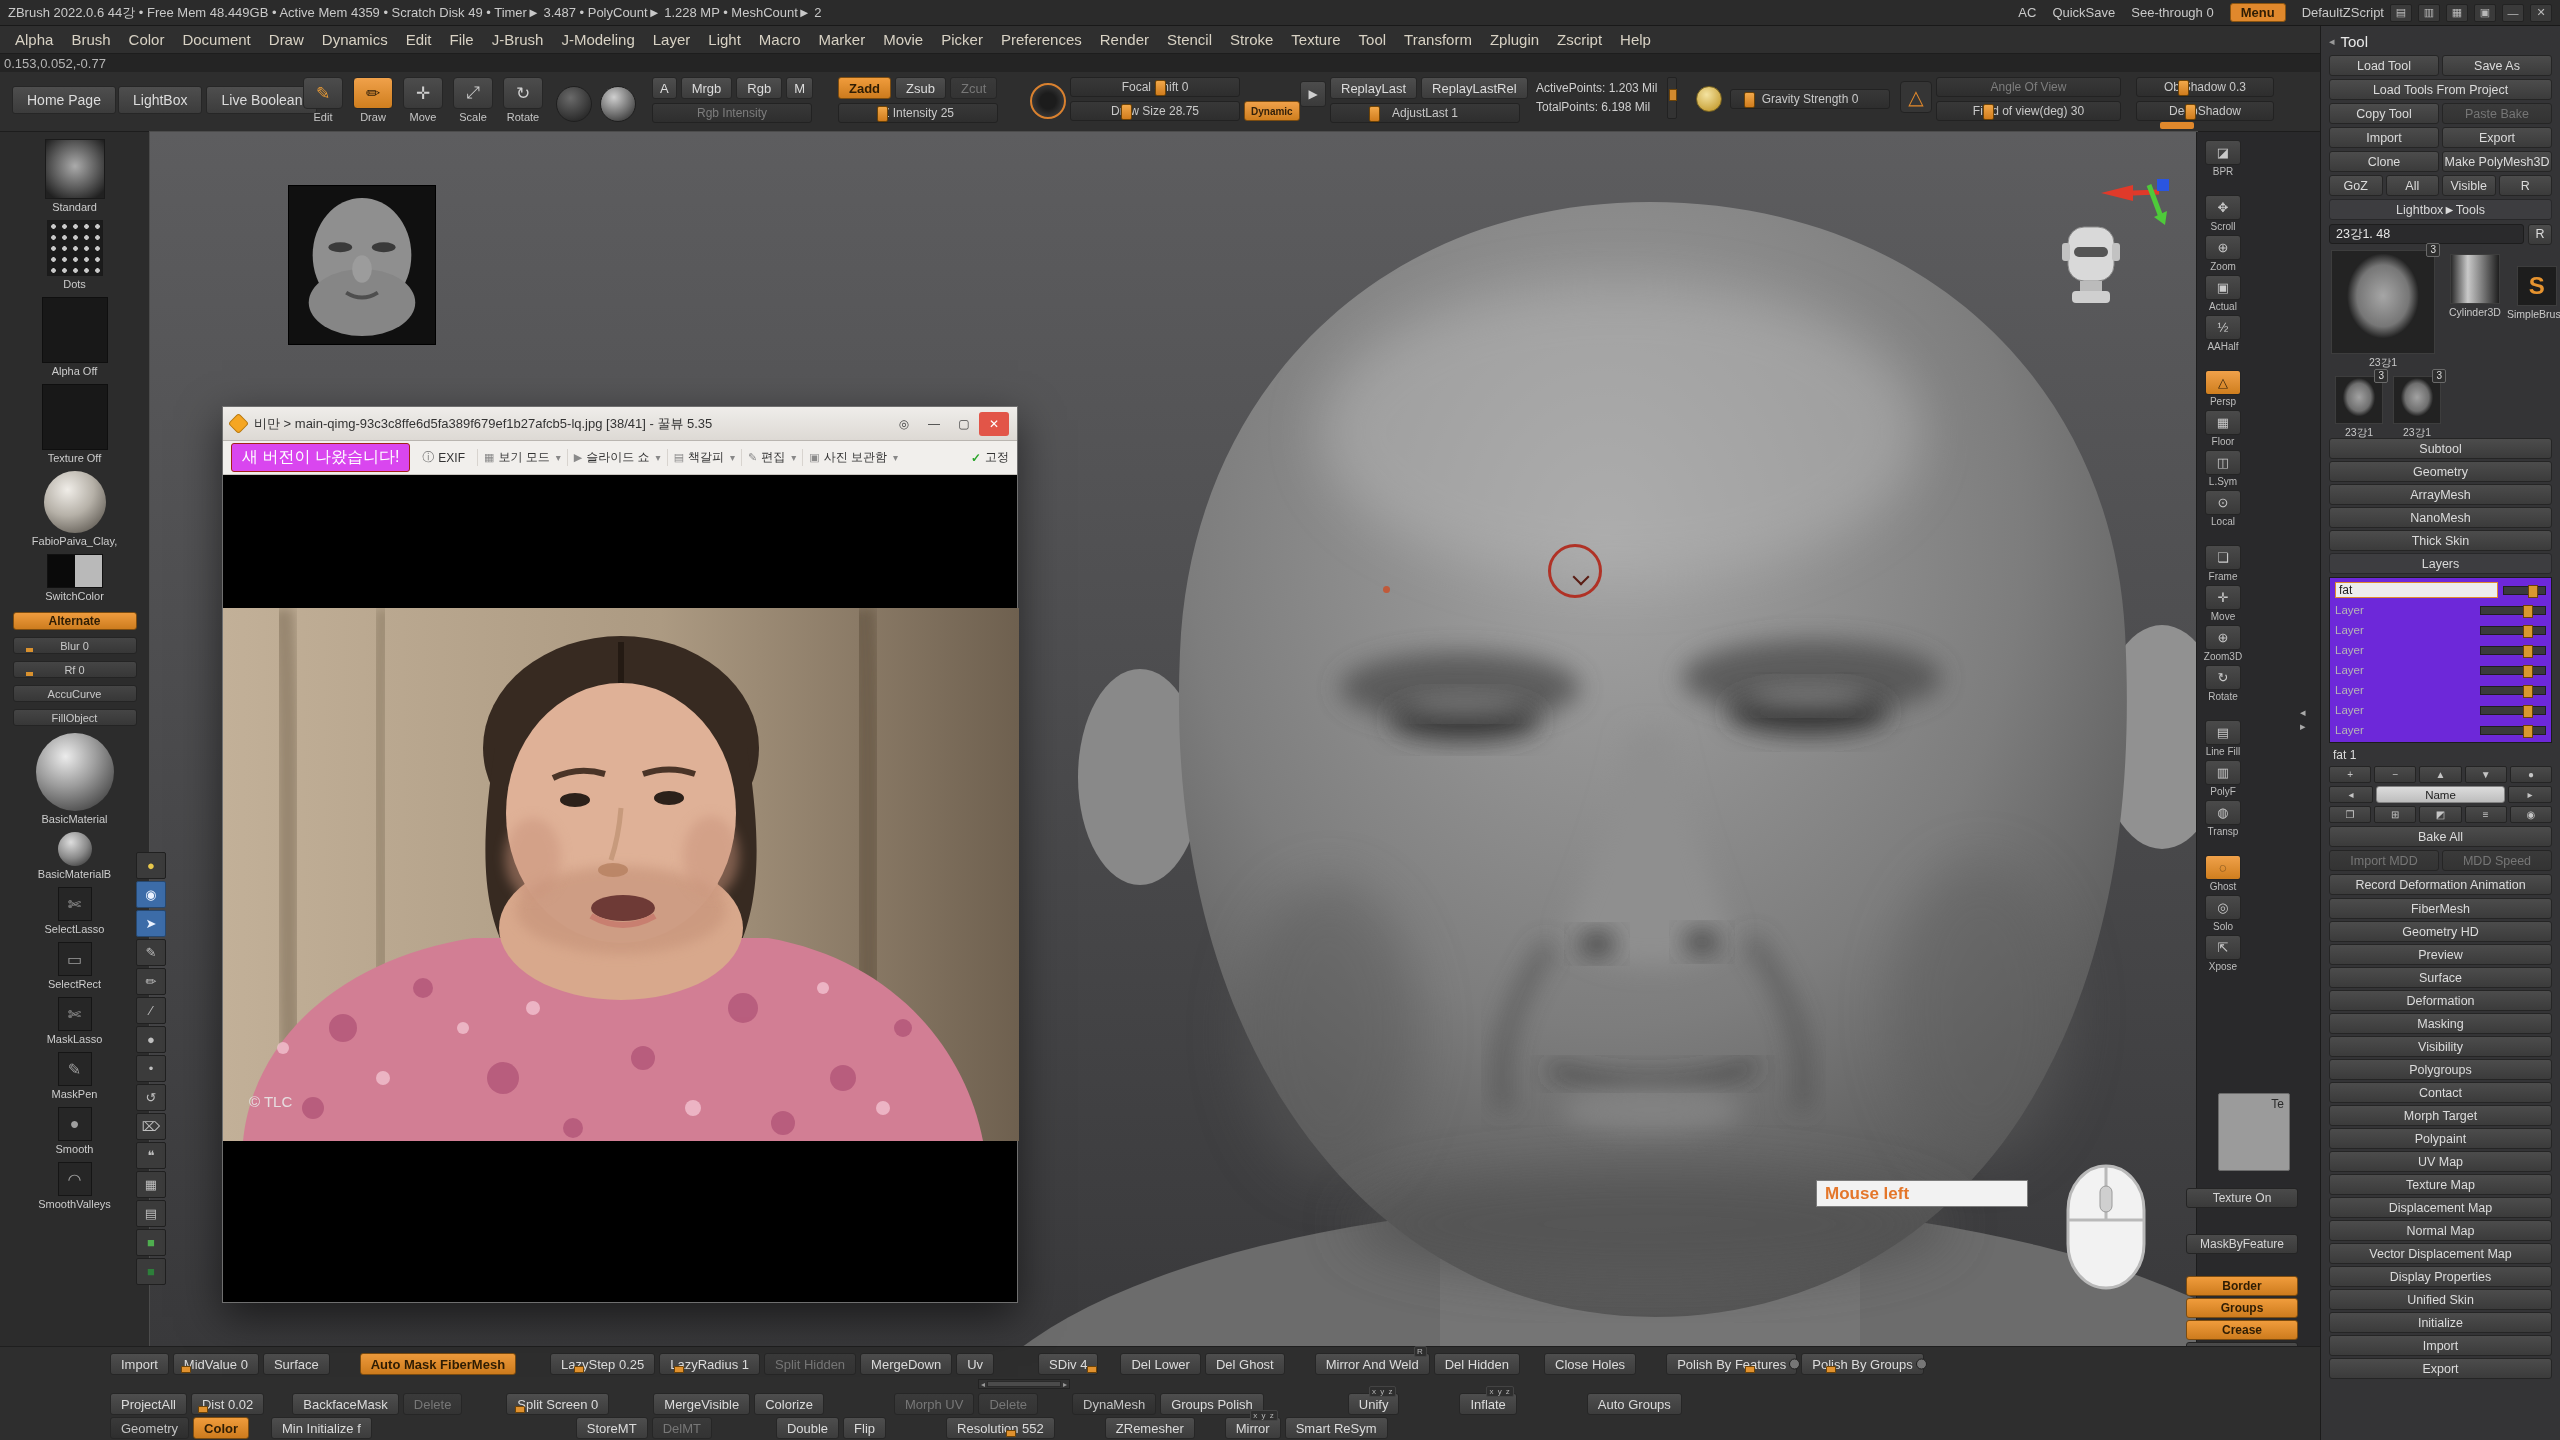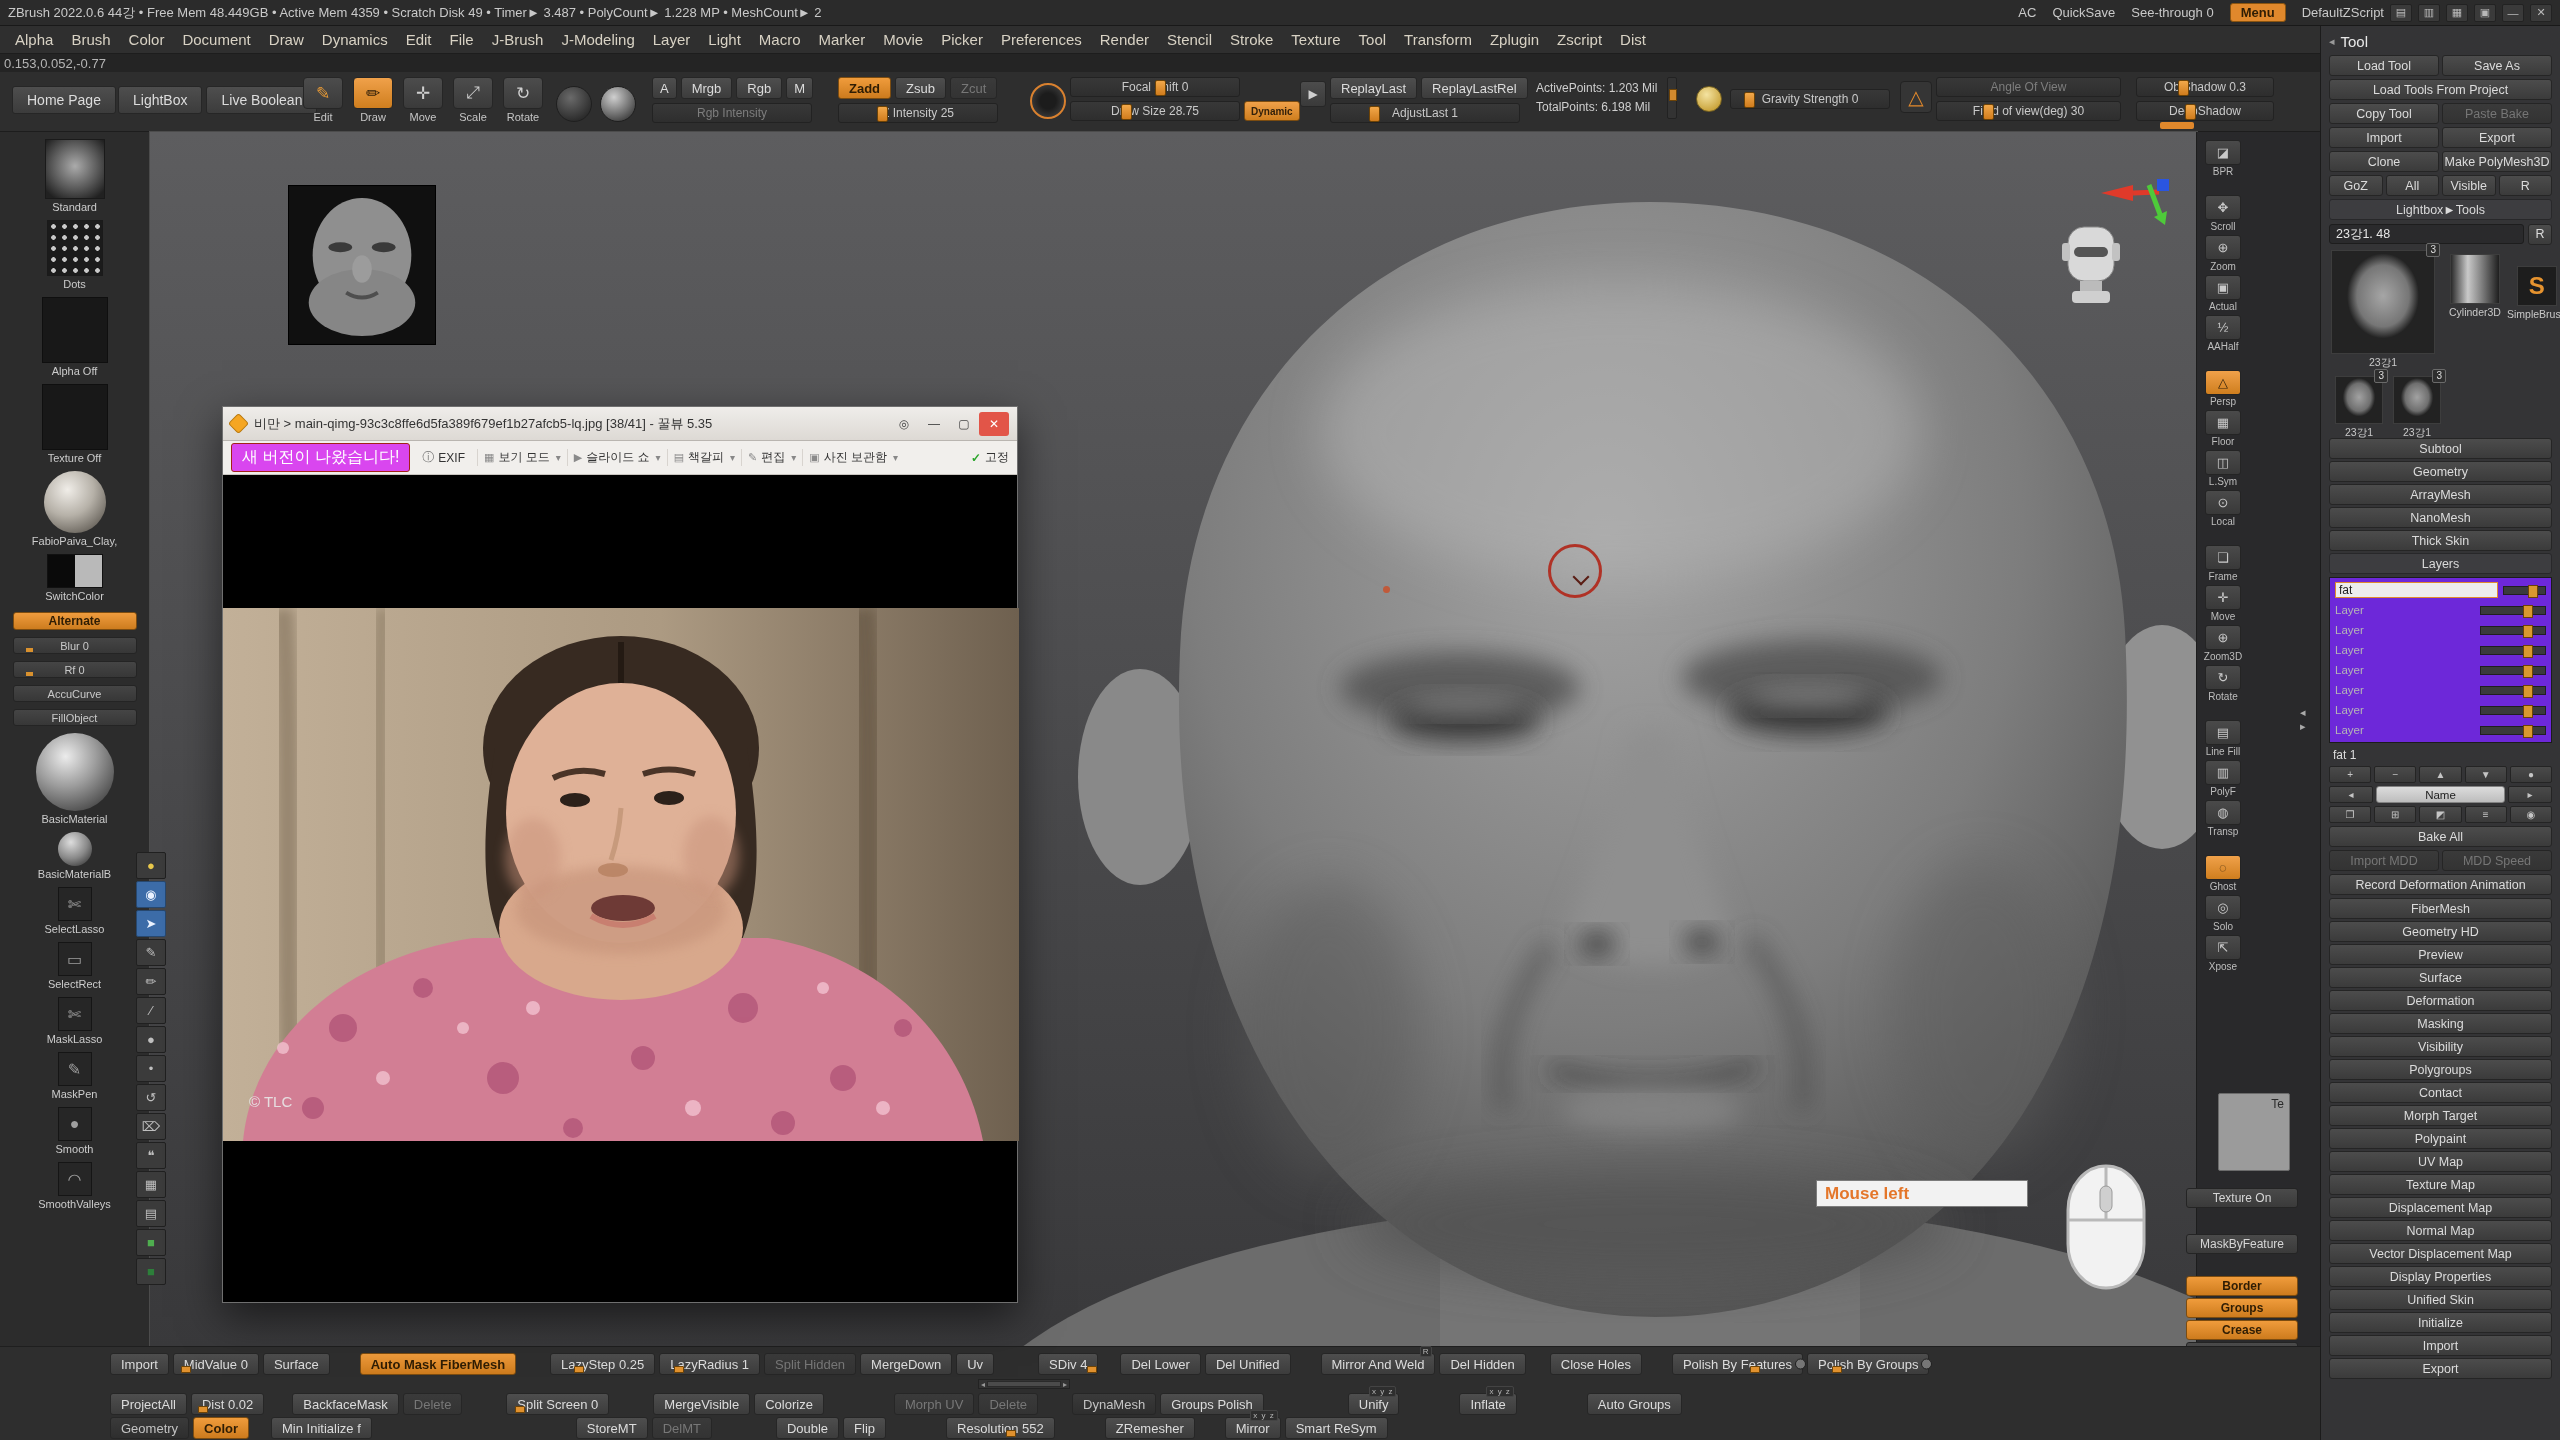--- a/index.html
+++ b/index.html
@@ -271,21 +271,21 @@
     <button class="mi">Picker</button>
     <button class="mi">Preferences</button>
     <button class="mi">Render</button>
     <button class="mi">Stencil</button>
     <button class="mi">Stroke</button>
     <button class="mi">Texture</button>
     <button class="mi">Tool</button>
     <button class="mi">Transform</button>
     <button class="mi">Zplugin</button>
     <button class="mi">Zscript</button>
-    <button class="mi">Dist</button>
+    <button class="mi">Help</button>
   </nav>
 <div id="coords" class="abs">0.153,0.052,-0.77</div>
 
 <div id="shelf" class="abs">
   <div class="cluster mid" style="left:12px">
     <button class="btn lg">Home Page</button>
   </div>
   <div class="cluster mid" style="left:118px">
     <div class="row">
       <button class="btn lg">LightBox</button>
@@ -984,21 +984,21 @@
       <button class="btn slider" style="--t: 8%;">MidValue 0</button>
       <button class="btn">Surface</button>
       <button class="btn orange">Auto Mask FiberMesh</button>
       <button class="btn slider" style="--t: 22%;">LazyStep 0.25</button>
       <button class="btn slider" style="--t: 14%;">LazyRadius 1</button>
       <button class="btn disabled">Split Hidden</button>
       <button class="btn">MergeDown</button>
       <button class="btn">Uv</button>
       <button class="btn slider" style="--t: 82%;">SDiv 4</button>
       <button class="btn">Del Lower</button>
-      <button class="btn">Del Unified</button>
+      <button class="btn">Del Ghost</button>
       <button class="btn">Mirror And Weld<span class="sup">R</span></button>
       <button class="btn">Del Hidden</button>
       <button class="btn">Close Holes</button>
       <button class="btn slider dotr" style="--t: 60%;">Polish By Features</button>
       <button class="btn slider dotr" style="--t: 20%;">Polish By Groups</button>
     </div>
   <div id="sdiv-scroll">
     <span>◂</span>
       <i></i>
       <span>▸</span>

